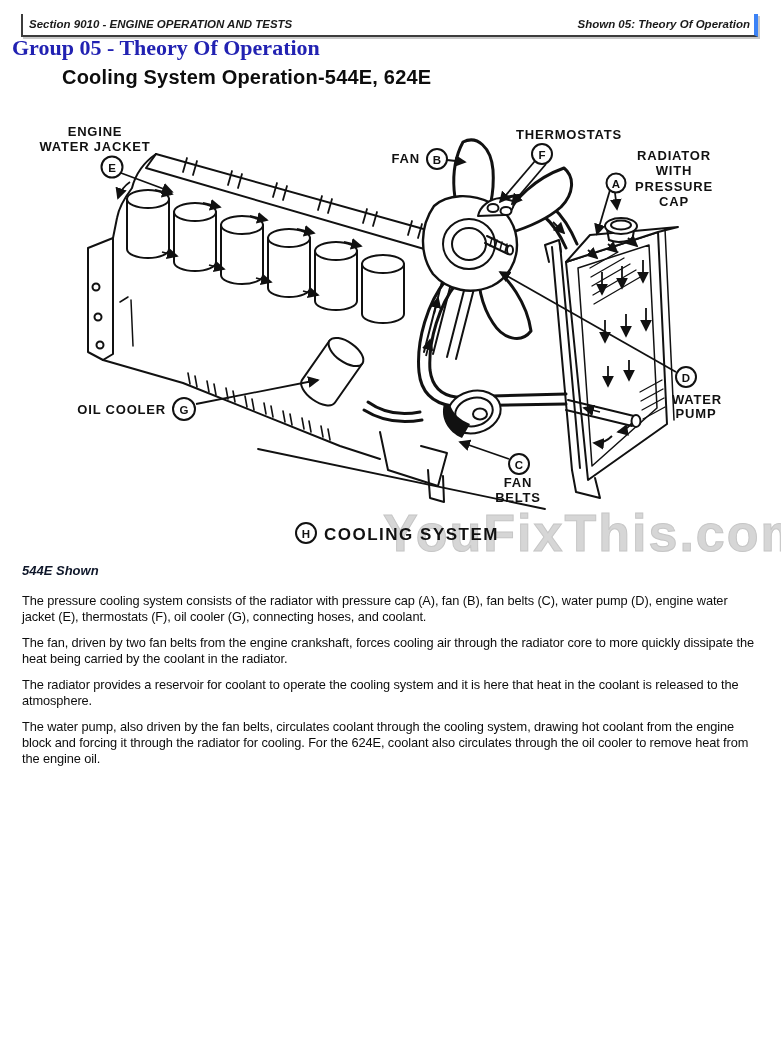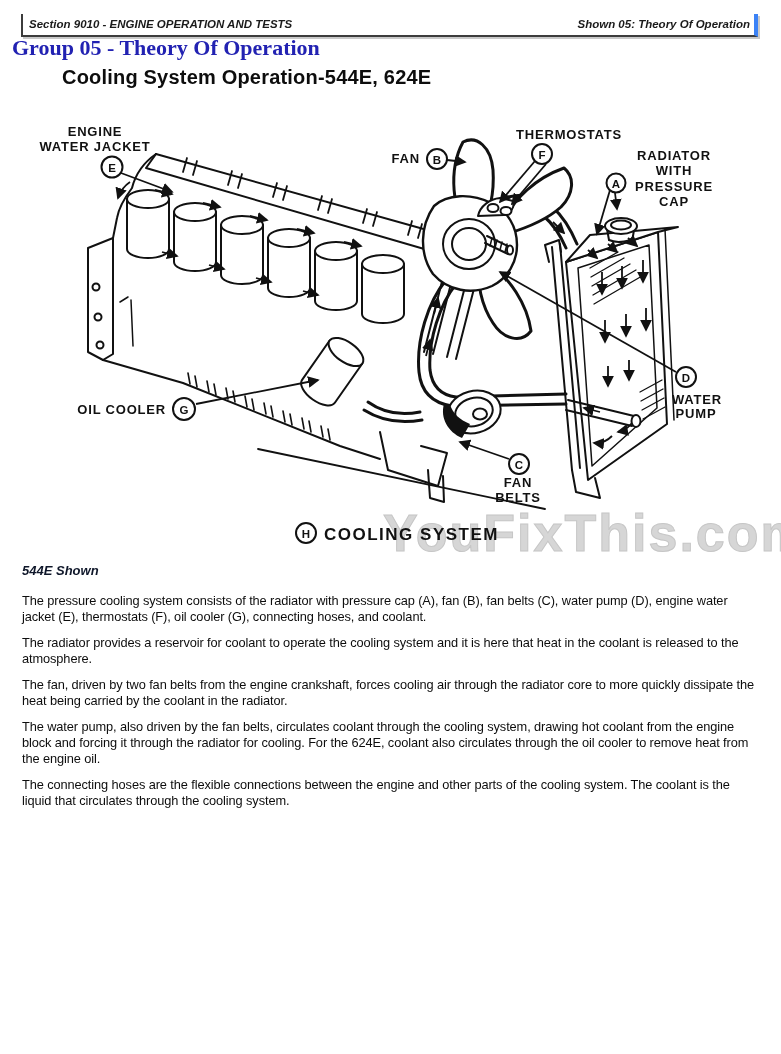--- a/index.html
+++ b/index.html
@@ -289,19 +289,18 @@
     <g>
       <circle class="ln" cx="306" cy="533" r="10"></circle>
       <text class="letter" x="306" y="537.5">H</text>
       <text class="cap" x="324" y="540">COOLING SYSTEM</text>
     </g>
   </svg>
 
   <div class="content">
     <p class="fig-note">544E Shown</p>
     <p class="body">The pressure cooling system consists of the radiator with pressure cap (A), fan (B), fan belts (C), water pump (D), engine water jacket (E), thermostats (F), oil cooler (G), connecting hoses, and coolant.</p>
+    <p class="body">The fan, driven by two fan belts from the engine crankshaft, forces cooling air through the radiator core to more quickly dissipate the heat being carried by the coolant in the radiator.</p>
     <p class="body">The radiator provides a reservoir for coolant to operate the cooling system and it is here that heat in the coolant is released to the atmosphere.</p>
-    <p class="body">The fan, driven by two fan belts from the engine crankshaft, forces cooling air through the radiator core to more quickly dissipate the heat being carried by the coolant in the radiator.</p>
     <p class="body">The water pump, also driven by the fan belts, circulates coolant through the cooling system, drawing hot coolant from the engine block and forcing it through the radiator for cooling. For the 624E, coolant also circulates through the oil cooler to remove heat from the engine oil.</p>
-    <p class="body">The connecting hoses are the flexible connections between the engine and other parts of the cooling system. The coolant is the liquid that circulates through the cooling system.</p>
   </div>
 
 </div>
 
 </body></html>

